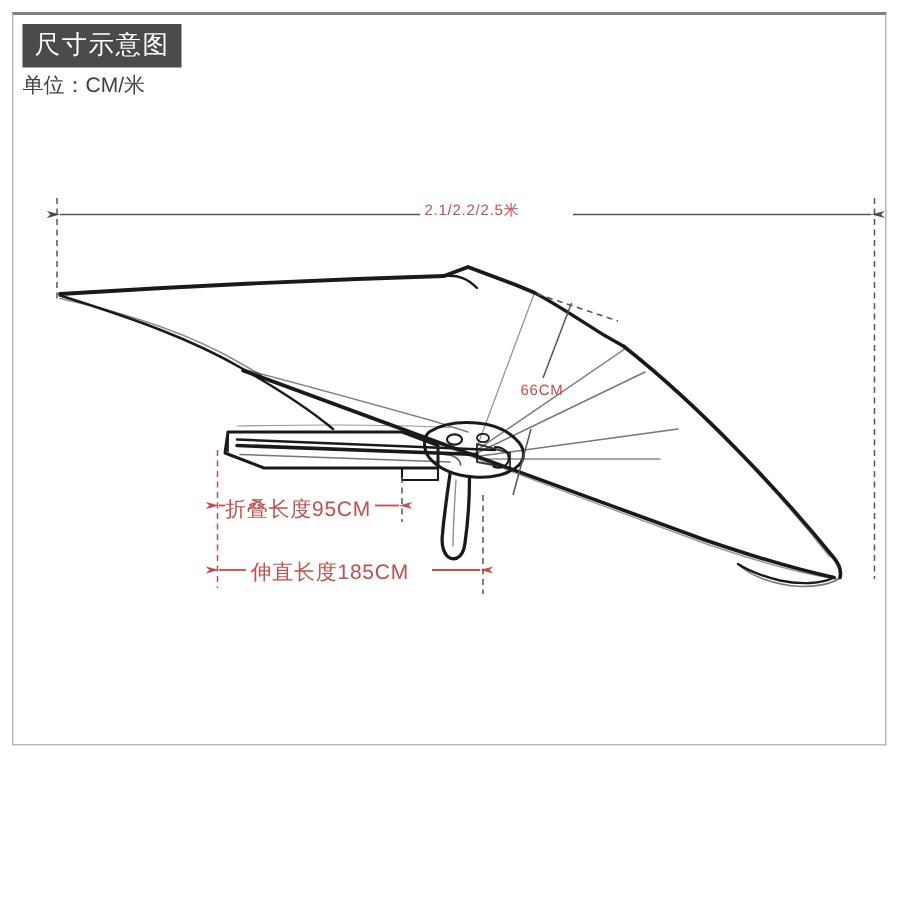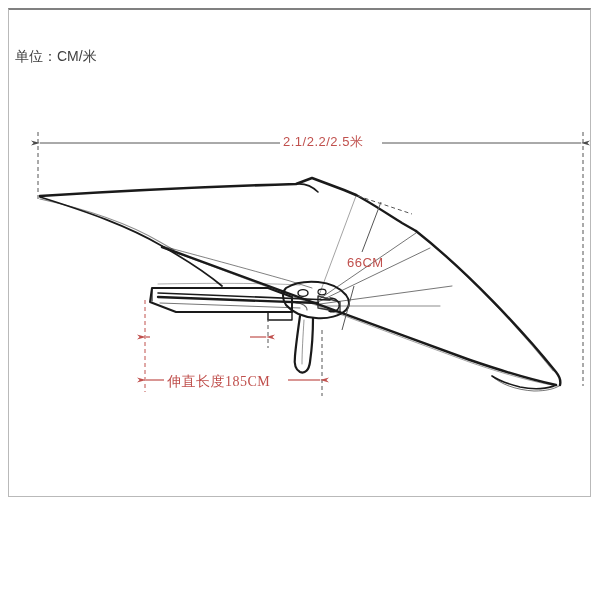--- a/index.html
+++ b/index.html
@@ -59,21 +59,21 @@
   svg.layer {
     position: absolute;
     left: 0;
     top: 0;
     width: 600px;
     height: 600px;
   }
   .dim-label {
     position: absolute;
     color: #c0504d;
-    font-size: 13px;
+    font-size: 10px;
     white-space: nowrap;
     letter-spacing: 0.5px;
   }
   .dim-label.small {
     font-size: 14px;
   }
   #label-top {
     left: 283px;
     top: 133px;
   }
@@ -81,21 +81,20 @@
     left: 347px;
     top: 255px;
   }
   #label-95 {
     left: 150px;
     top: 331px;
   }
   #label-185 {
     left: 167px;
     top: 373px;
-    font-family: Liberation Serif, serif;
   }
 </style>
 </head>
 <body>
 
 <div id="page">
 
   <div id="frame"></div>
 
   <div id="canvas-wrap">
@@ -200,21 +199,23 @@
         <line x1="322" y1="330" x2="322" y2="396" stroke="#555" stroke-width="1" stroke-dasharray="4 3"></line>
         <line x1="146" y1="380" x2="164" y2="380" stroke="#c0504d" stroke-width="1.2" marker-start="url(#arrLred)"></line>
         <line x1="288" y1="380" x2="320" y2="380" stroke="#c0504d" stroke-width="1.2" marker-end="url(#arrRred)"></line>
       </g>
     </svg>
 
     <div class="dim-label" id="label-top">2.1/2.2/2.5米</div>
 
     <div class="dim-label" id="label-66">66CM</div>
 
+    <div class="dim-label small" id="label-95">折叠长度95CM</div>
 
     <div class="dim-label small" id="label-185">伸直长度185CM</div>
 
   </div>
 
+  <div id="title-badge">尺寸示意图</div>
 
   <div id="unit-line">单位：CM/米</div>
 
 </div>
 
 </body></html>

